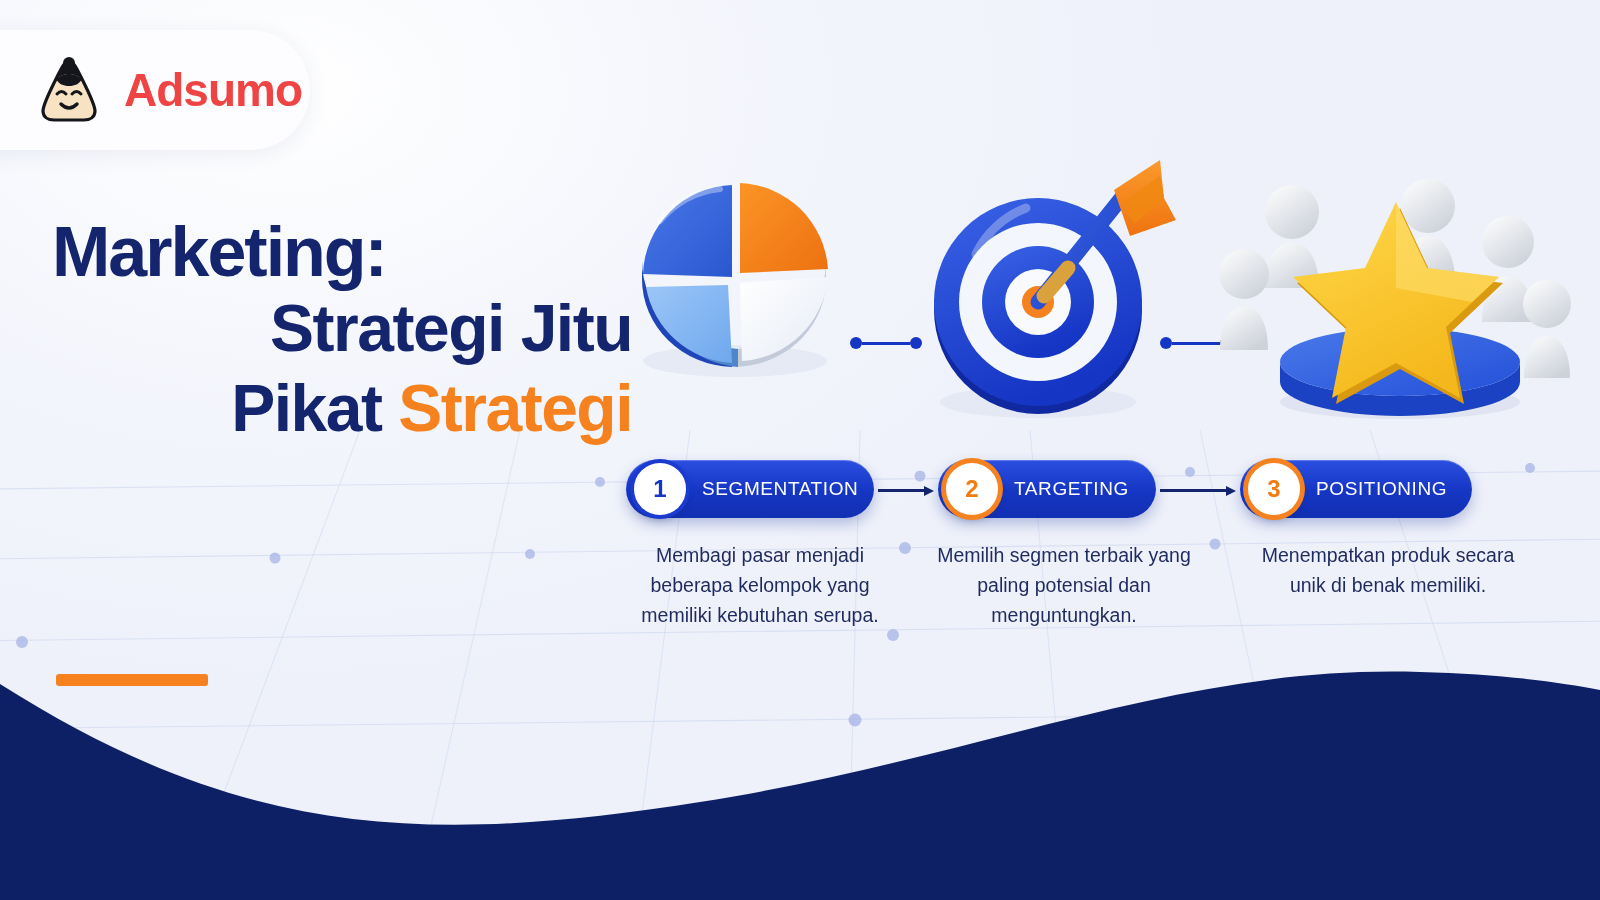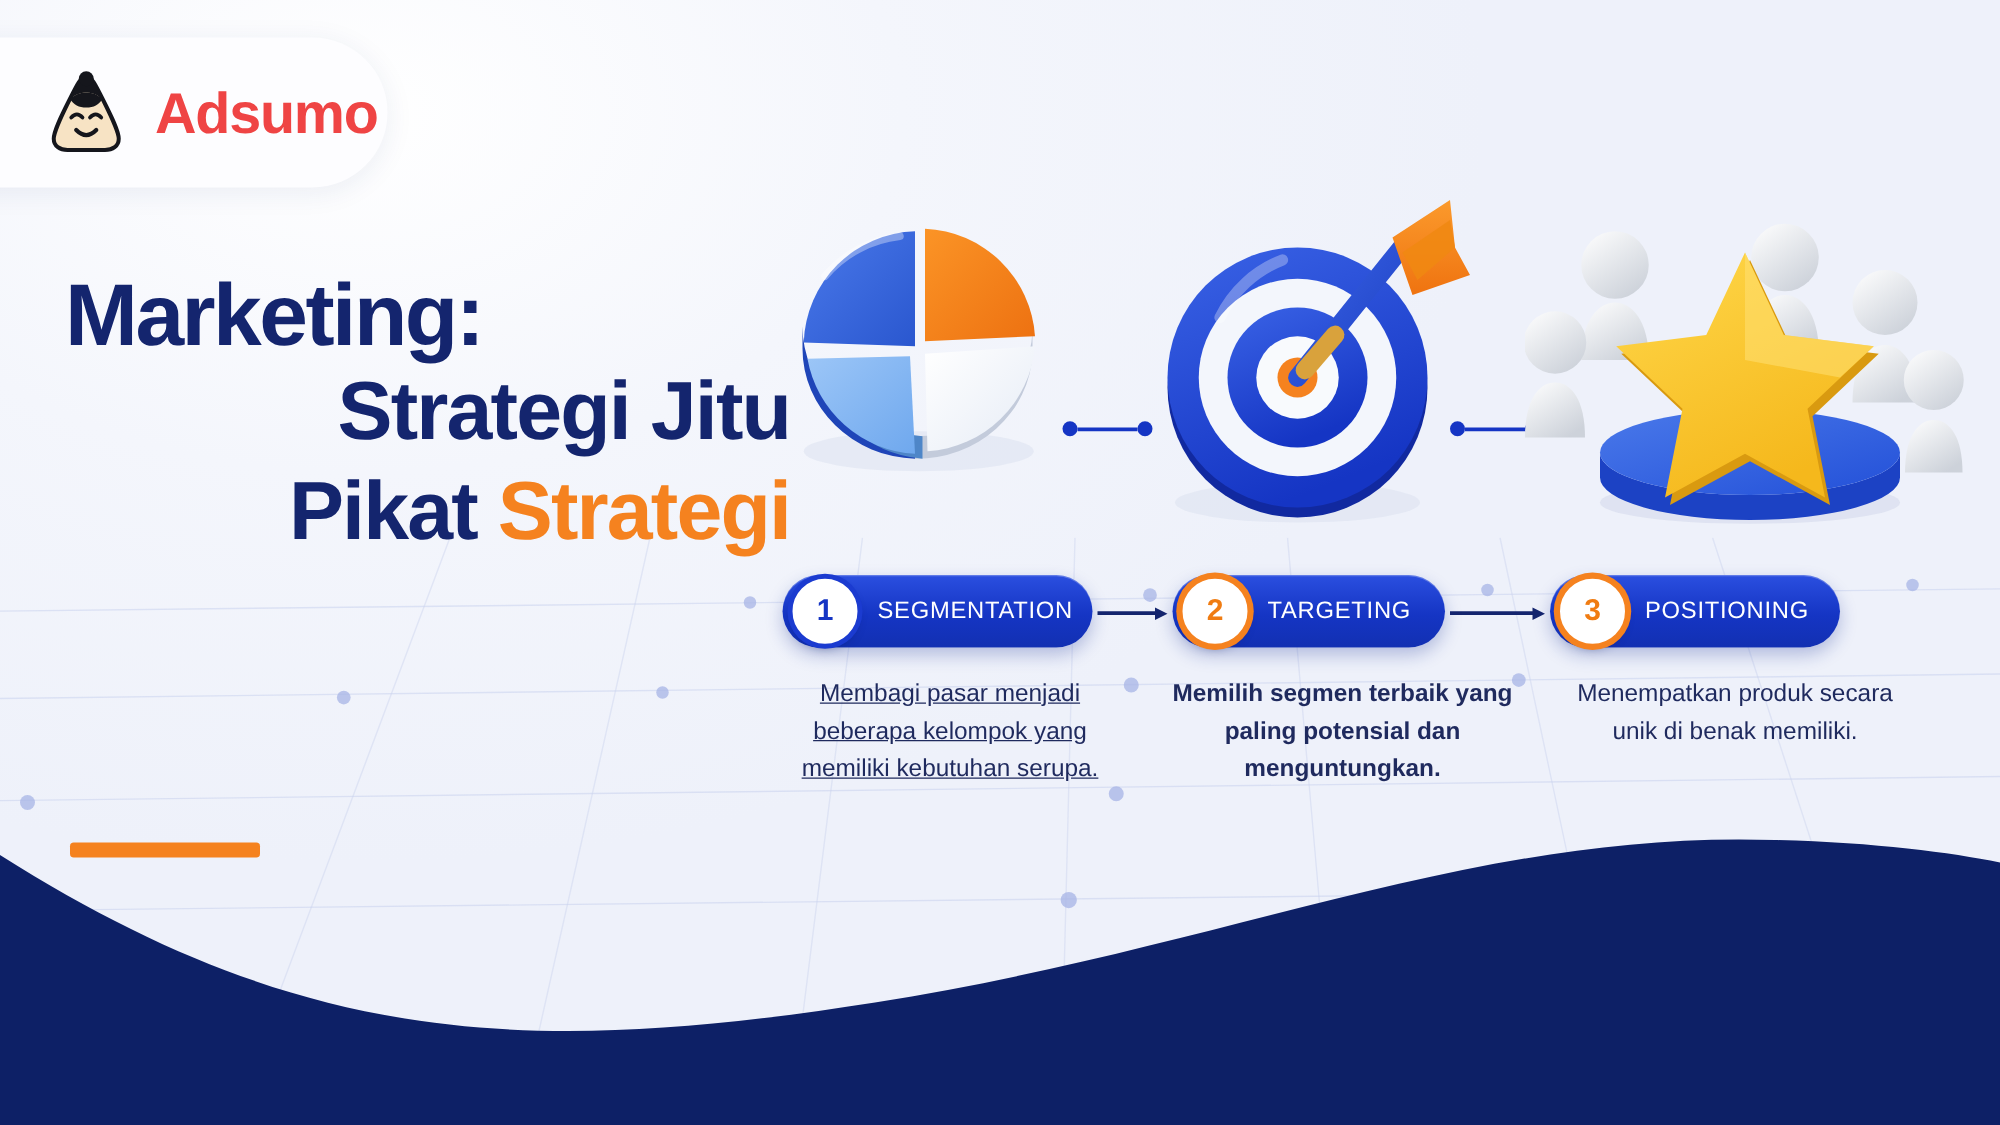--- a/index.html
+++ b/index.html
@@ -102,22 +102,22 @@
   }
   .arrow-a{left:258px;width:58px;}
   .arrow-b{left:540px;width:78px;}
 
   
   .descs{position:absolute;left:600px;top:540px;width:990px;height:100px;}
   .desc{
     position:absolute;top:0;text-align:center;
     font-size:19.5px;line-height:1.55;color:#1f2a5e;font-weight:normal;
   }
-  .desc-1{left:20px;width:280px;text-decoration:underline;}
-  .desc-2{left:334px;width:280px;font-weight:bold;}
+  .desc-1{left:20px;width:280px;}
+  .desc-2{left:324px;width:280px;}
   .desc-3{left:648px;width:280px;}
 
   
   .waves{position:absolute;left:0;bottom:0;width:1600px;height:260px;}
 </style>
 </head>
 <body>
 
 <div class="canvas">
 

